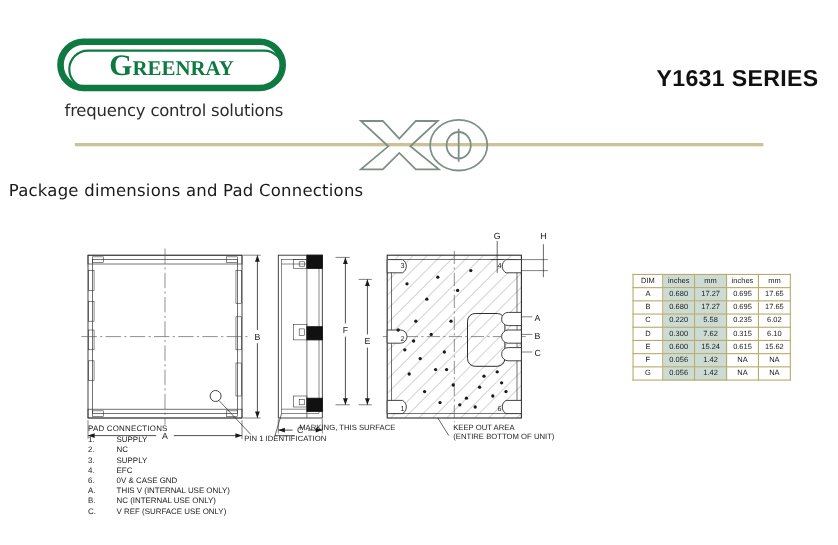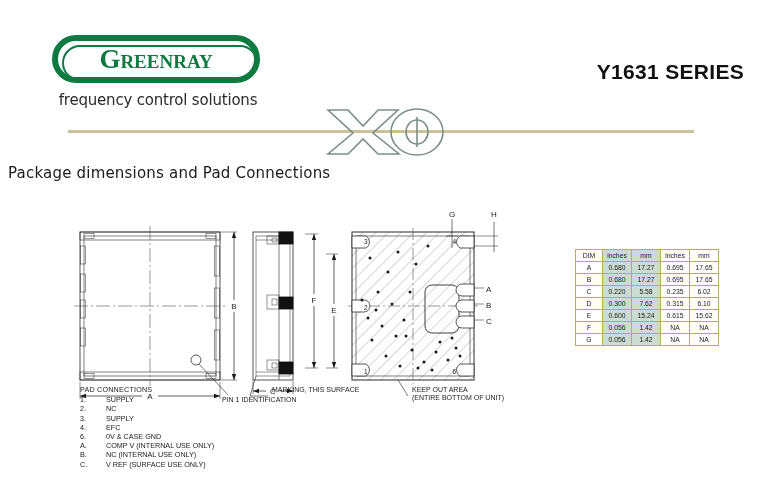--- a/index.html
+++ b/index.html
@@ -345,21 +345,21 @@
   <div class="row">
     <span class="key">4.</span>
     <span class="val">EFC</span>
   </div>
   <div class="row">
     <span class="key">6.</span>
     <span class="val">0V &amp; CASE GND</span>
   </div>
   <div class="row">
     <span class="key">A.</span>
-    <span class="val">COMP V (INTERNAL USE ONLY)</span>
+    <span class="val">THIS V (INTERNAL USE ONLY)</span>
   </div>
   <div class="row">
     <span class="key">B.</span>
     <span class="val">NC (INTERNAL USE ONLY)</span>
   </div>
   <div class="row">
     <span class="key">C.</span>
     <span class="val">V REF (SURFACE USE ONLY)</span>
   </div>
 </div>

